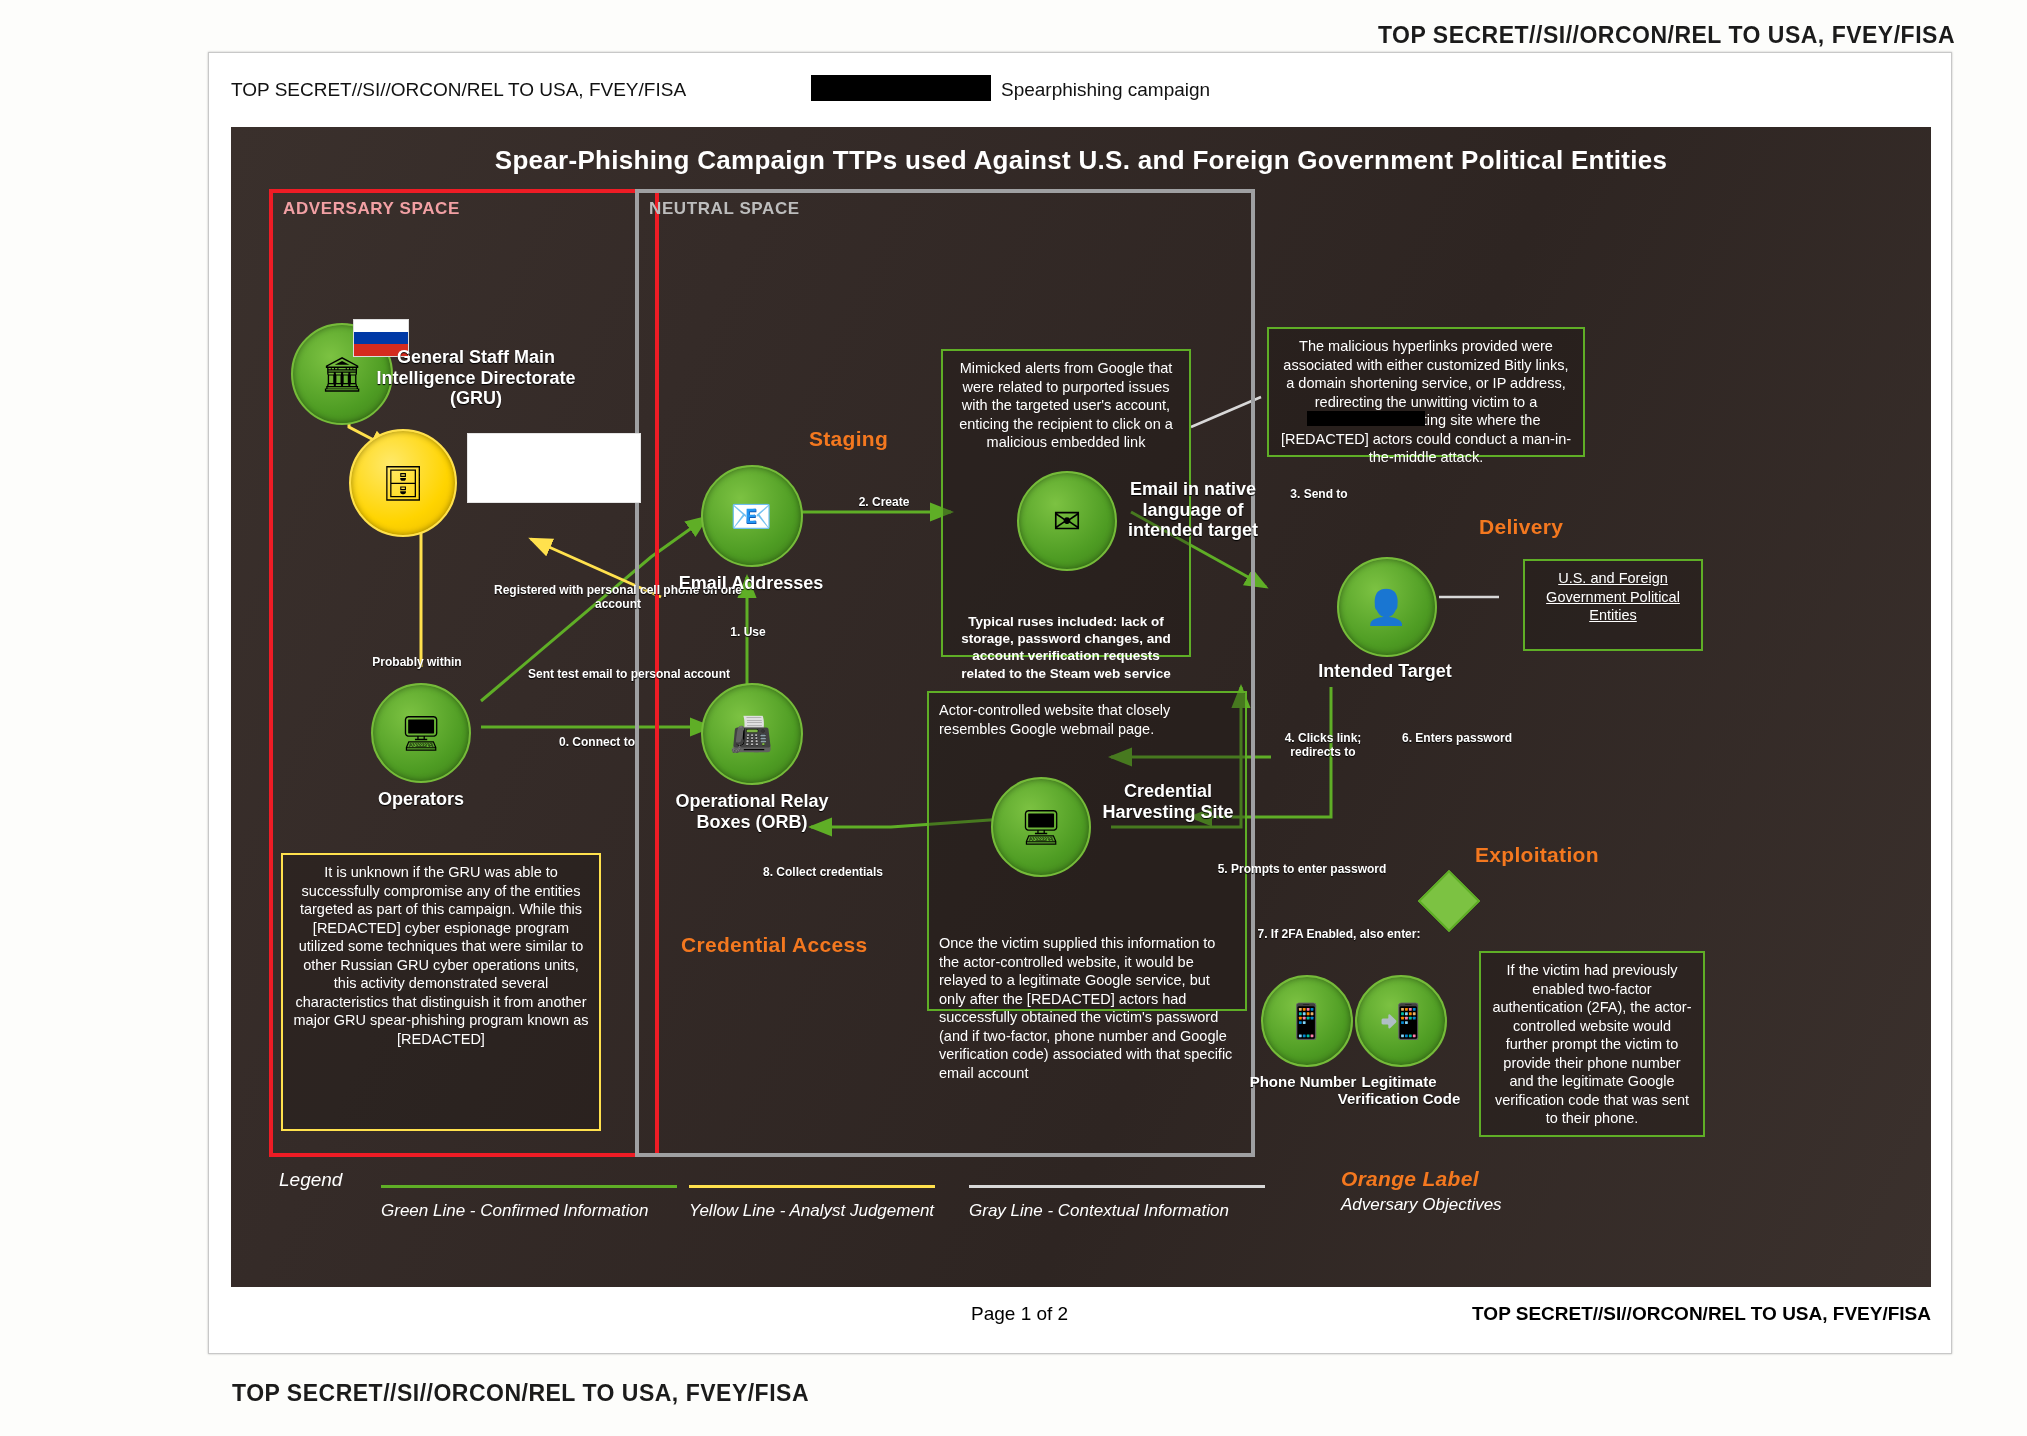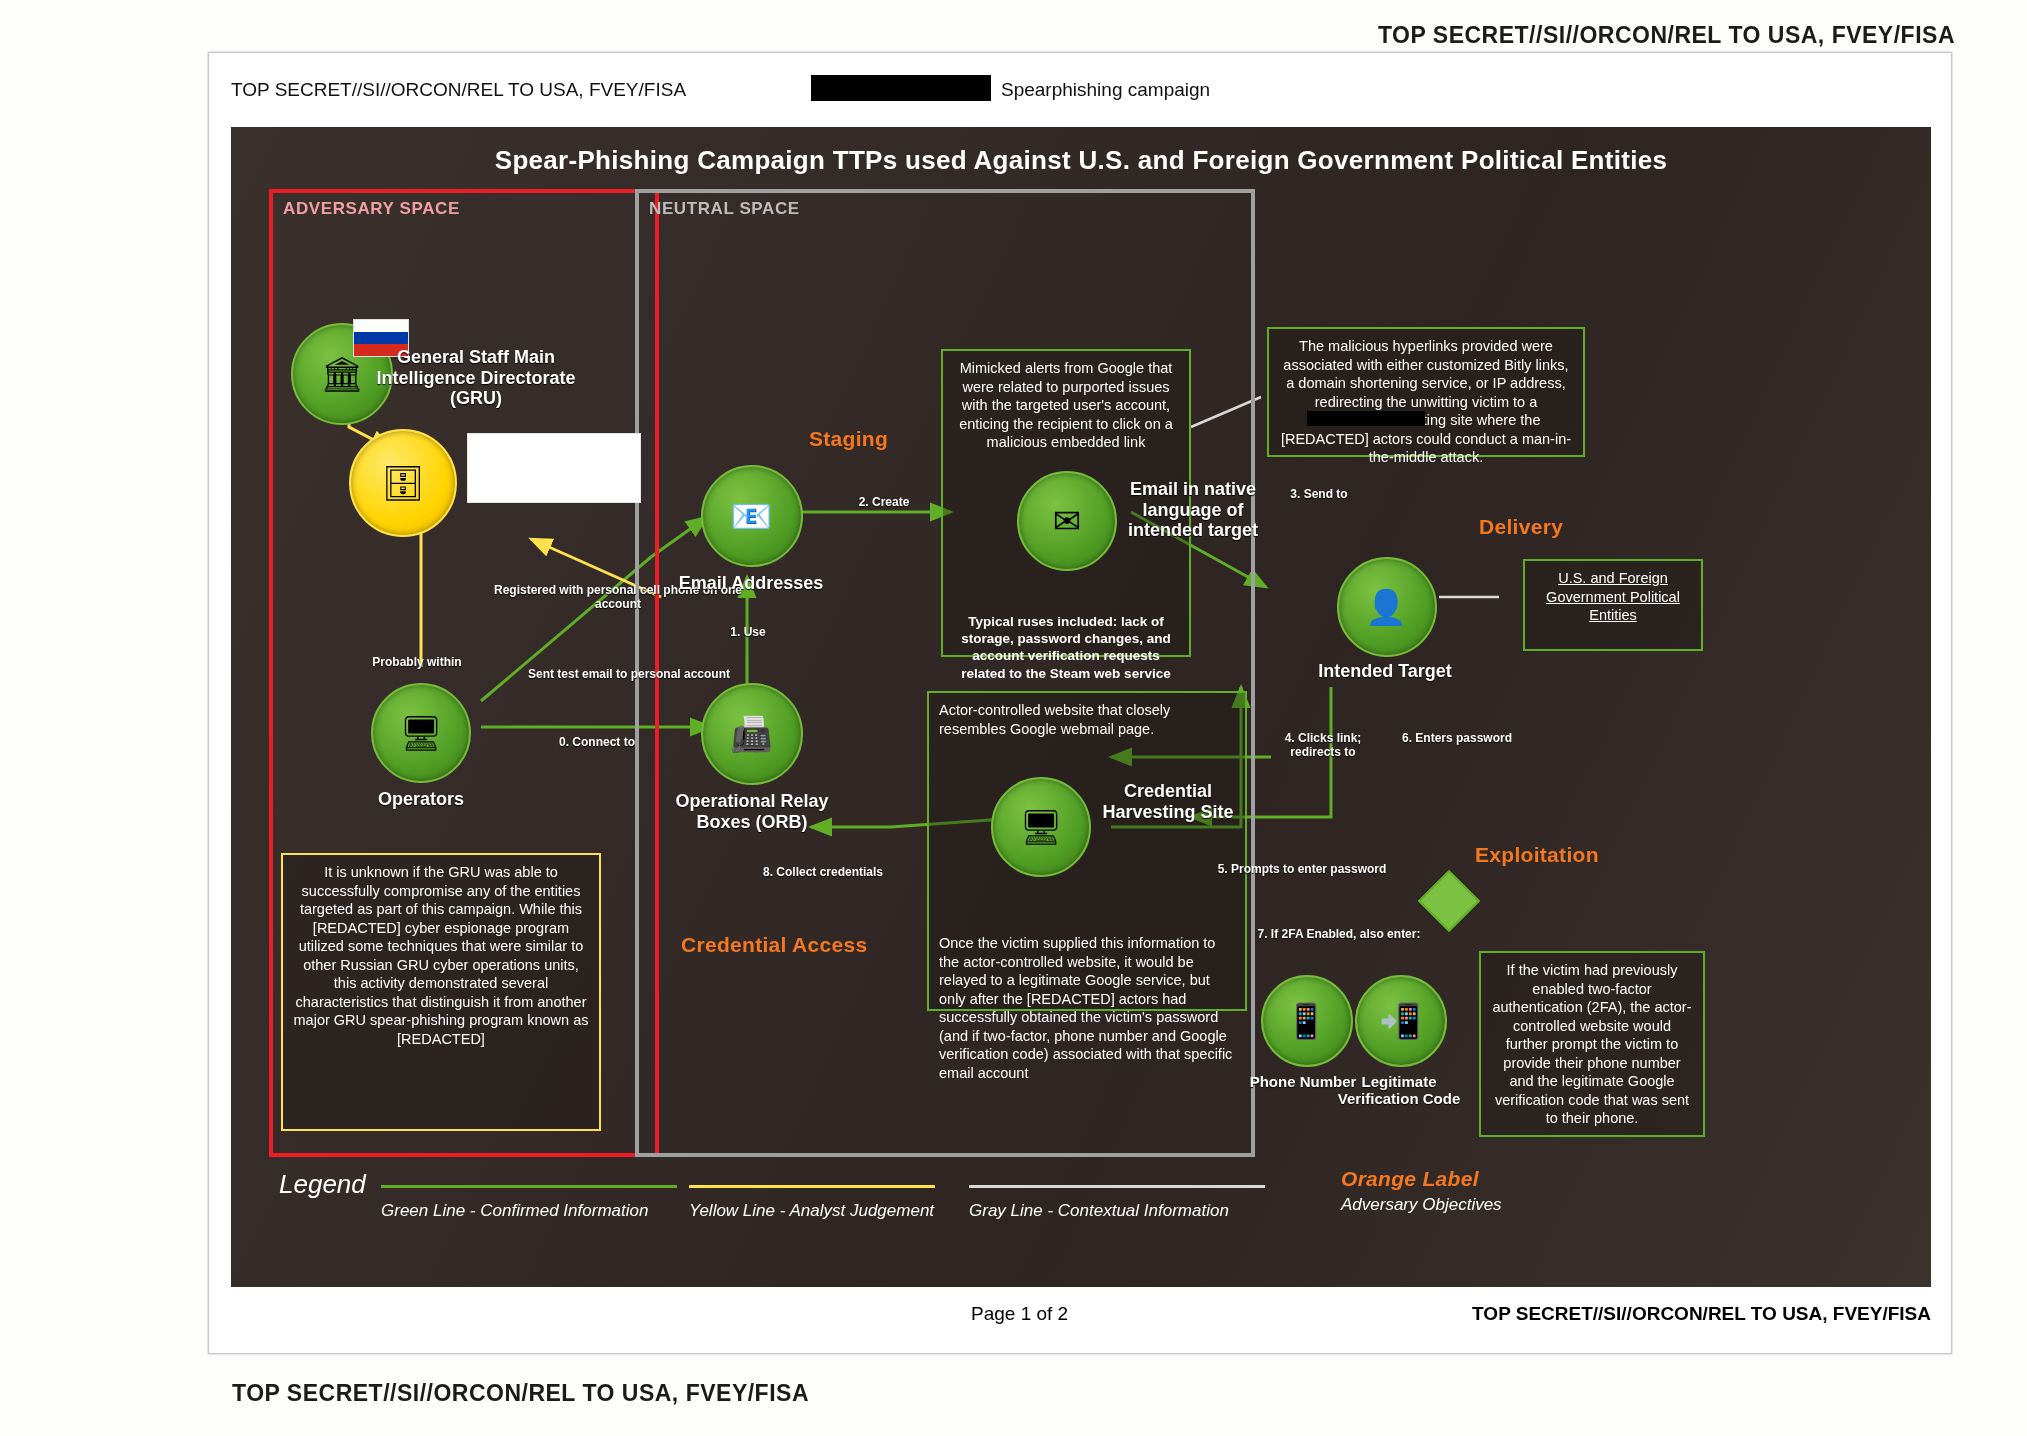--- a/index.html
+++ b/index.html
@@ -86,21 +86,21 @@
     padding:8px 10px; text-align:center; box-sizing:border-box;
     background:rgba(28,22,20,.35);
   }
   .callout.green{border:2px solid #5fae26;}
   .callout.yellow{border:2px solid #ffe14d;}
   
   .lbl{position:absolute; color:#ffffff; font-size:12px; font-weight:bold; text-align:center; line-height:1.2; text-shadow:0 1px 1px #000;}
   .orange{color:#f4781f; font-weight:bold; font-size:21px; letter-spacing:.3px;}
   
   .legend{position:absolute; left:38px; top:1040px; width:1620px; height:96px; color:#fff;}
-  .legend .leg-title{position:absolute; left:10px; top:2px; font-style:italic; font-size:26px;}
+  .legend .leg-title{position:absolute; left:10px; top:2px; font-style:italic; font-size:19px;}
   .legend .rule{position:absolute; height:3px;}
   .legend .leg-text{position:absolute; font-style:italic; font-size:17px; top:34px; color:#fff;}
   .legend .orange-title{position:absolute; left:1072px; top:0px; font-style:italic;}
   .legend .orange-sub{position:absolute; left:1072px; top:28px; font-style:italic; font-size:17px;}
   
   .redactbar{position:absolute; background:#000;}
   .whitebox{position:absolute; background:#ffffff; border:1px solid #e4e4e4;}
   svg.wires{position:absolute; left:0; top:0; width:1700px; height:1160px; pointer-events:none;}
 </style>
 </head>

